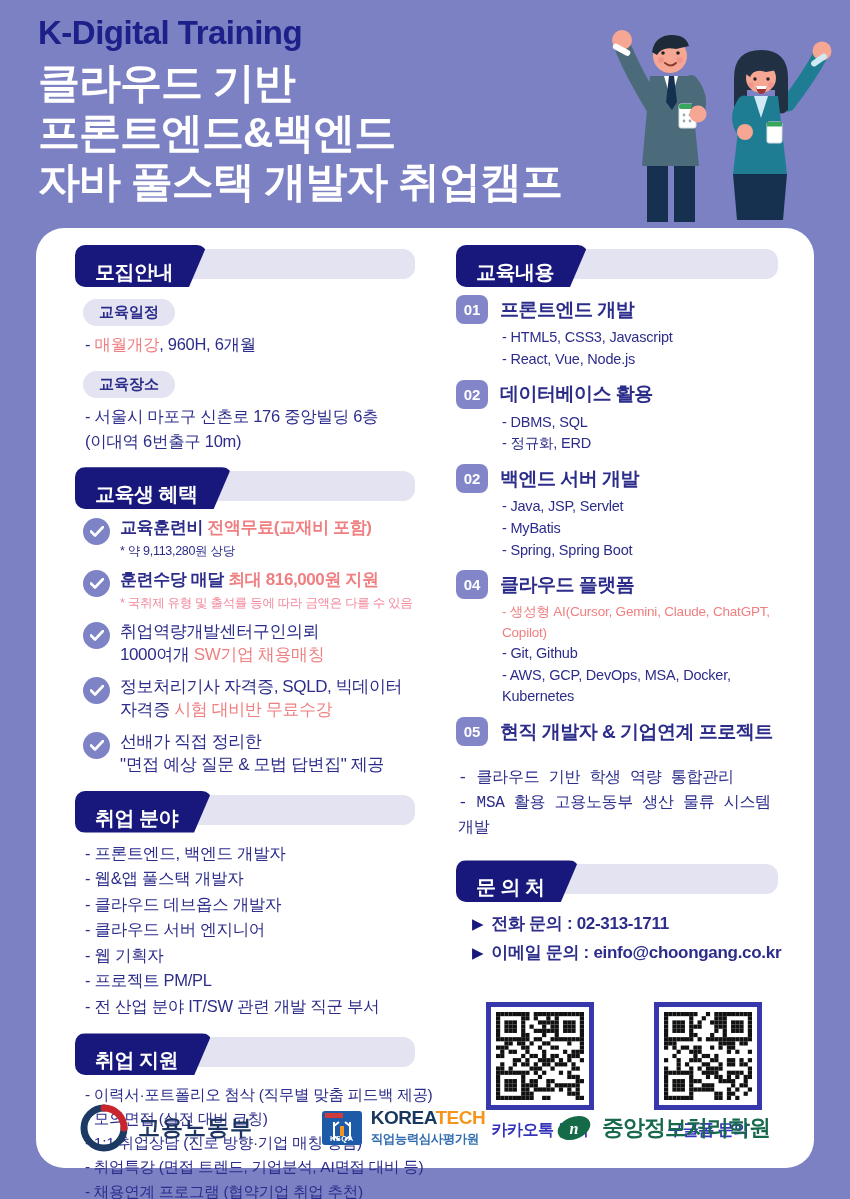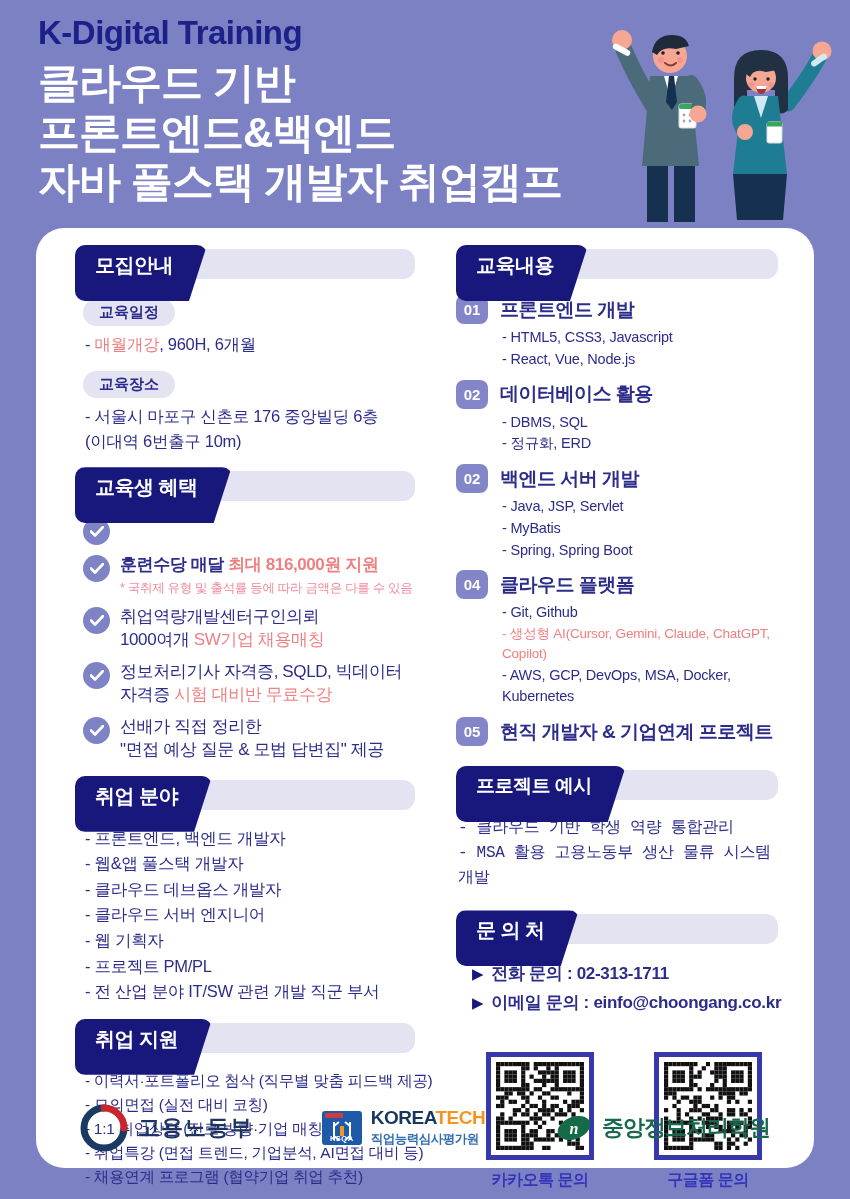--- a/index.html
+++ b/index.html
@@ -25,21 +25,21 @@
 
   
   .card{position:absolute;left:36px;top:228px;width:778px;height:940px;background:#fff;border-radius:28px;z-index:3;}
   .col{position:absolute;top:17px;}
   .col-left{left:39px;width:360px;}
   .col-right{left:420px;width:336px;}
 
   
   .banner{position:relative;height:38px;margin-bottom:12px;}
   .banner .bar{position:absolute;left:14px;right:0;top:4px;height:30px;background:var(--lavender);border-radius:12px;}
-  .banner .tab{position:relative;display:inline-block;height:56px;line-height:38px;padding:1px 34px 0 20px;background:var(--navy);color:#fff;
+  .banner .tab{position:relative;display:inline-block;height:42px;line-height:38px;padding:8px 34px 0 20px;background:var(--navy);color:#fff;
     font-size:20px;font-weight:800;letter-spacing:-.5px;border-radius:10px;
     clip-path:polygon(0 0,100% 0,calc(100% - 18px) 100%,0 100%);}
 
   
   .pill{display:inline-block;background:var(--lavender);color:var(--navy-text);font-size:15px;font-weight:700;
     padding:4px 16px;border-radius:16px;margin:4px 0 6px 8px;}
   .line{color:var(--navy-text);font-size:16.5px;line-height:1.5;margin-left:10px;letter-spacing:-.3px;}
   .coral{color:var(--coral);}
   .seg:empty{display:none;}
 
@@ -175,20 +175,24 @@
         <span class="tab">교육생 혜택</span>
       </div>
 
       
       <div class="benefit">
         <span class="check">
             <svg width="14" height="11" viewBox="0 0 14 11">
               <polyline points="1,5.5 5,9.5 13,1" fill="none" stroke="#fff" stroke-width="2.6" stroke-linecap="round" stroke-linejoin="round"></polyline>
             </svg>
           </span>
+        <div class="b-text bold">
+          <div><span class="seg">교육훈련비 </span><span class="seg coral">전액무료(교재비 포함)</span></div>
+          <div class="b-note">* 약 9,113,280원 상당</div>
+        </div>
       </div>
       <div class="benefit">
         <span class="check">
             <svg width="14" height="11" viewBox="0 0 14 11">
               <polyline points="1,5.5 5,9.5 13,1" fill="none" stroke="#fff" stroke-width="2.6" stroke-linecap="round" stroke-linejoin="round"></polyline>
             </svg>
           </span>
         <div class="b-text bold">
           <div><span class="seg">훈련수당 매달 </span><span class="seg coral">최대 816,000원 지원</span></div>
           <div class="b-note note-pink">* 국취제 유형 및 출석률 등에 따라 금액은 다를 수 있음</div>
@@ -292,36 +296,32 @@
           <div class="topic">- MyBatis</div>
           <div class="topic">- Spring, Spring Boot</div>
         </div>
       </div>
       <div class="module">
         <div class="mod-head">
             <span class="num">04</span>
             <span class="mod-name">클라우드 플랫폼</span>
           </div>
         <div class="topics">
+          <div class="topic coral" style="font-size:13.5px;">- 생성형 AI(Cursor, Gemini, Claude, ChatGPT, Copilot)</div>
           <div class="topic">- Git, Github</div>
-          <div class="topic coral" style="font-size:13.5px;">- 생성형 AI(Cursor, Gemini, Claude, ChatGPT, Copilot)</div>
           <div class="topic">- AWS, GCP, DevOps, MSA, Docker, Kubernetes</div>
         </div>
       </div>
       <div class="module" style="margin-bottom:20px;">
         <div class="mod-head">
             <span class="num">05</span>
             <span class="mod-name">현직 개발자 &amp; 기업연계 프로젝트</span>
           </div>
       </div>
 
-      <div class="banner" style="width:322px;">
-        <div class="bar"></div>
-        <span class="tab" style="font-size:19px;">프로젝트 예시</span>
-      </div>
       <div class="list" style="margin-bottom:20px;font-family:Liberation Mono, monospace;">
         <div class="line" style="margin-left:2px;font-size:16px;">- 클라우드 기반 학생 역량 통합관리</div>
         <div class="line" style="margin-left:2px;font-size:16px;">- MSA 활용 고용노동부 생산 물류 시스템 개발</div>
       </div>
 
       <div class="banner" style="width:322px;">
         <div class="bar"></div>
         <span class="tab">문 의 처</span>
       </div>
       <div class="contact-line"><span class="tri">▶</span><span>전화 문의 : 02-313-1711</span></div>

